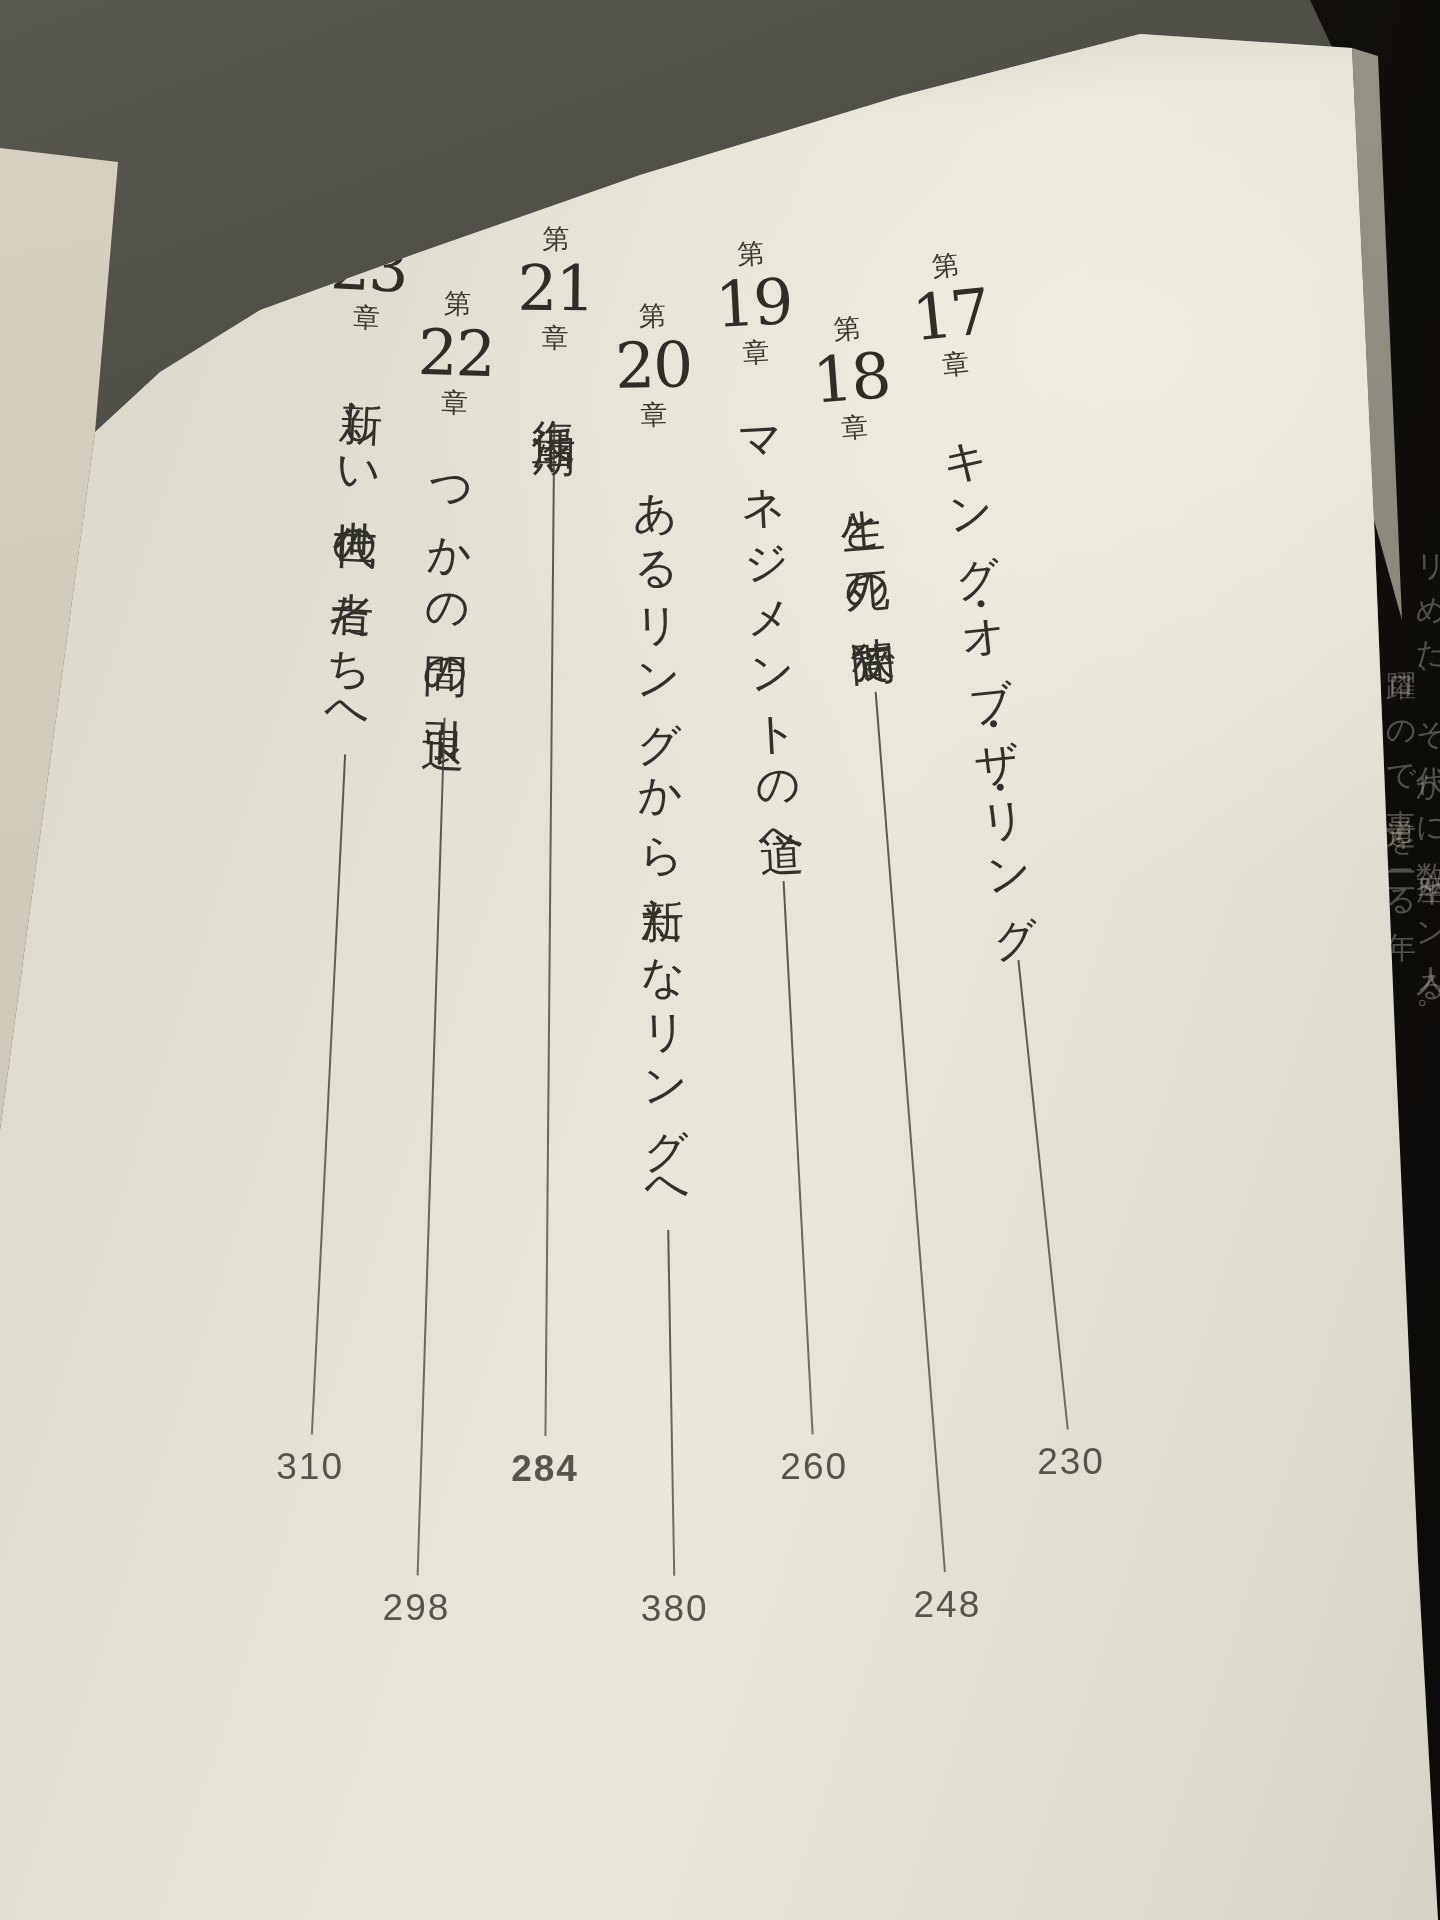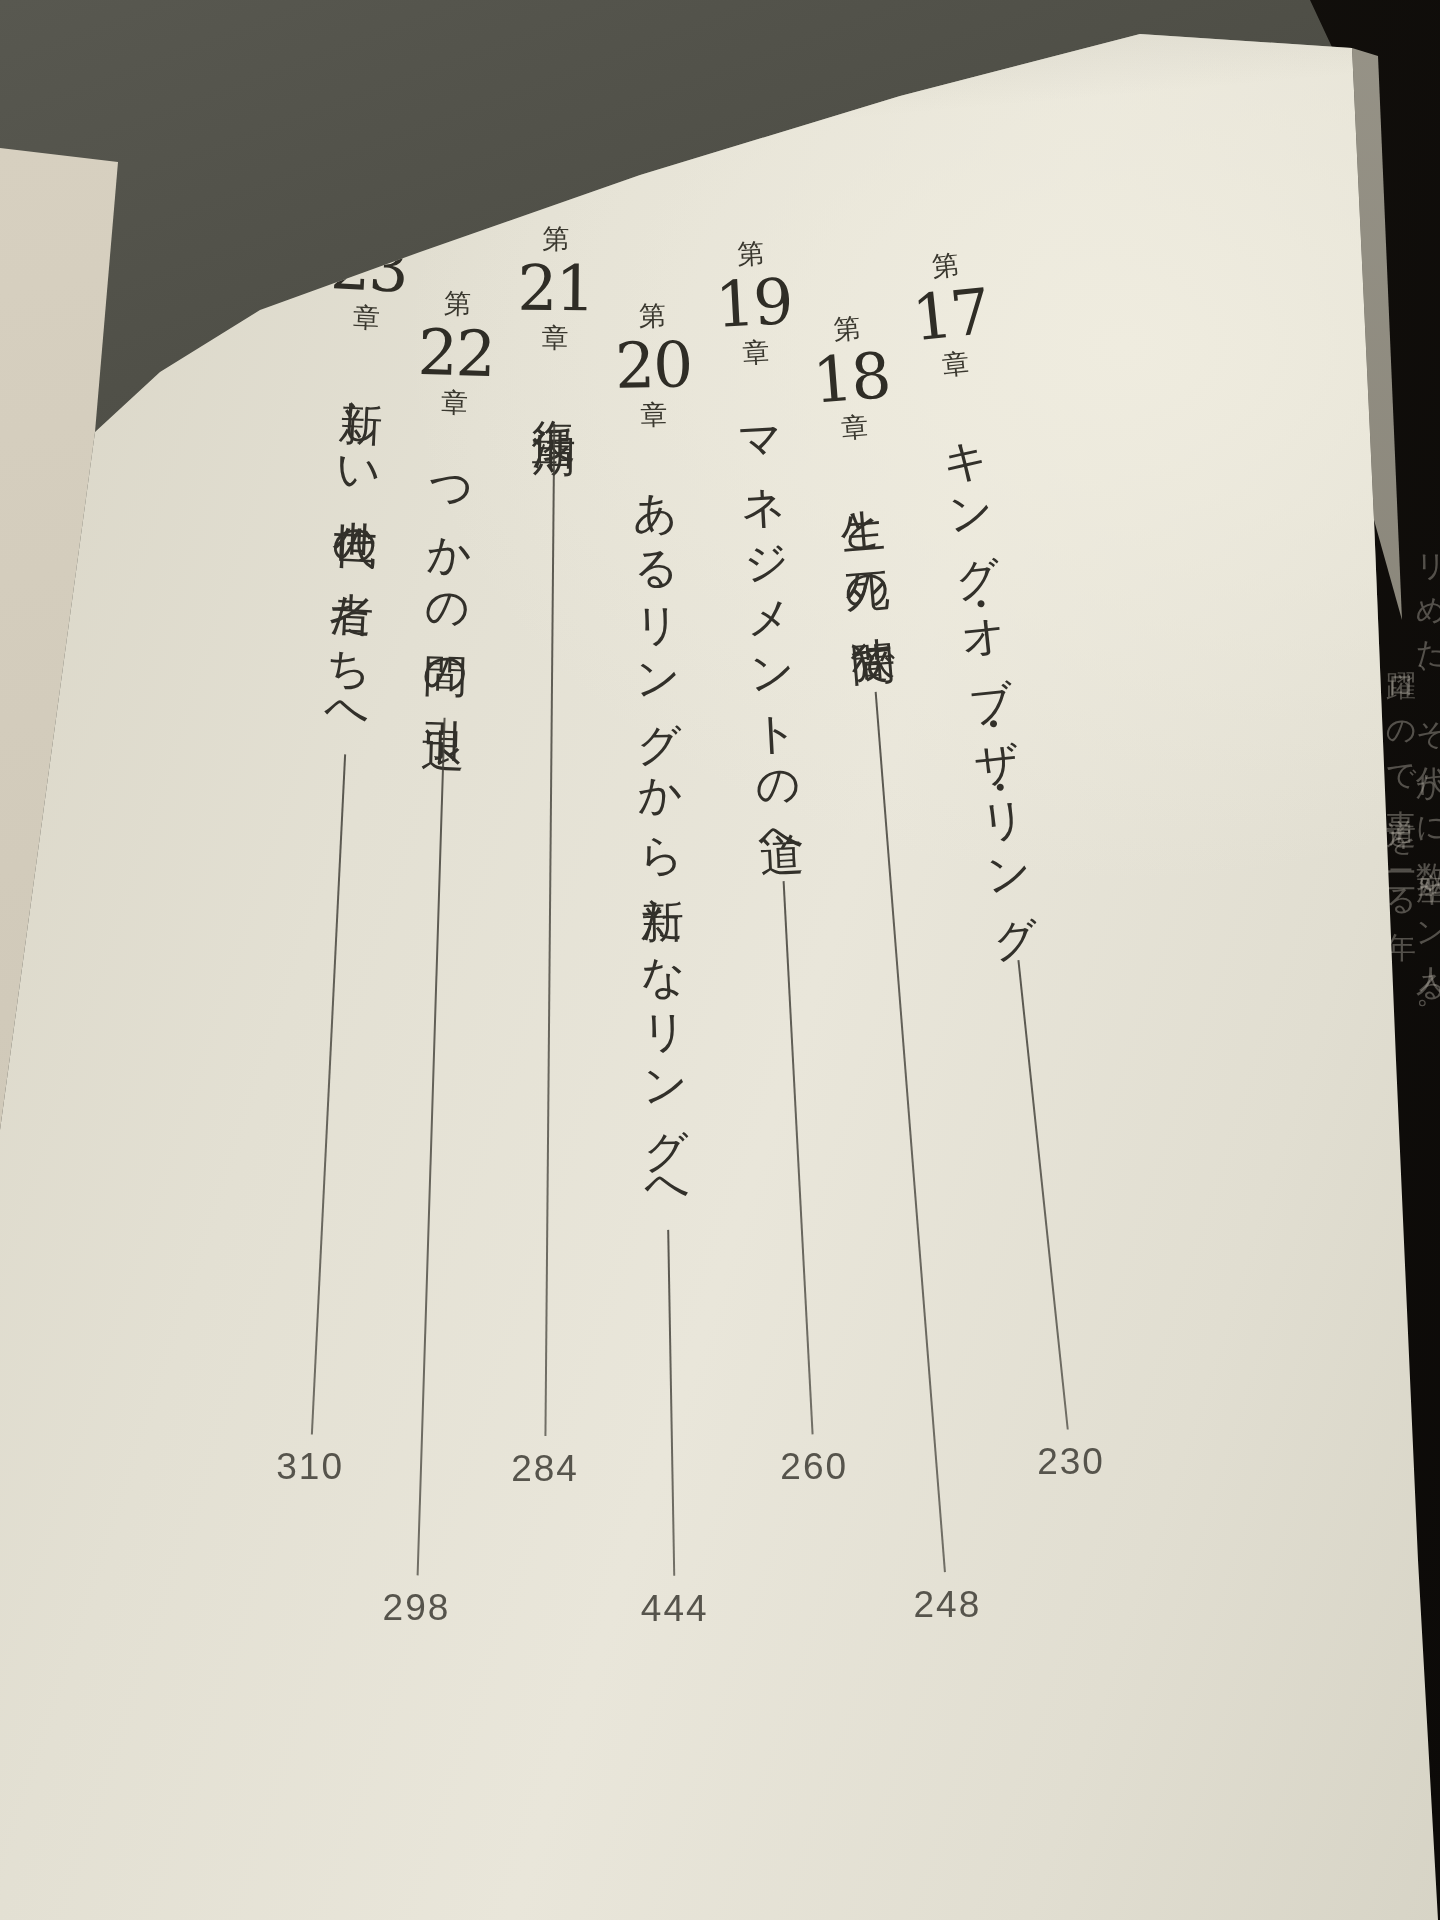--- a/index.html
+++ b/index.html
@@ -117,32 +117,32 @@
   </div>
 
   <div class="chapter" style="left: 600px; top: 302px; height: 1328px; transform: rotate(-1deg); transform-origin: center top;">
     <div class="ch-header">
       <span class="dai">第</span>
       <span class="num">20</span>
       <span class="shou">章</span>
     </div>
     <div class="ch-title">あるリングから新たなリングへ</div>
     <div class="leader"></div>
-    <div class="pnum" style="transform: rotate(1deg);">444</div>
+    <div class="pnum" style="transform: rotate(1deg);">380</div>
   </div>
 
   <div class="chapter" style="left: 504px; top: 225px; height: 1265px; transform: rotate(0.5deg); transform-origin: center top;">
     <div class="ch-header">
       <span class="dai">第</span>
       <span class="num">21</span>
       <span class="shou">章</span>
     </div>
     <div class="ch-title">復活期</div>
     <div class="leader"></div>
-    <div class="pnum" style="transform: rotate(-0.5deg);">284</div>
+    <div class="pnum" style="transform: rotate(-0.5deg); font-weight: bold;">284</div>
   </div>
 
   <div class="chapter" style="left: 406px; top: 290px; height: 1340px; transform: rotate(1.8deg); transform-origin: center top;">
     <div class="ch-header">
       <span class="dai">第</span>
       <span class="num">22</span>
       <span class="shou">章</span>
     </div>
     <div class="ch-title">つかの間の引退</div>
     <div class="leader"></div>

